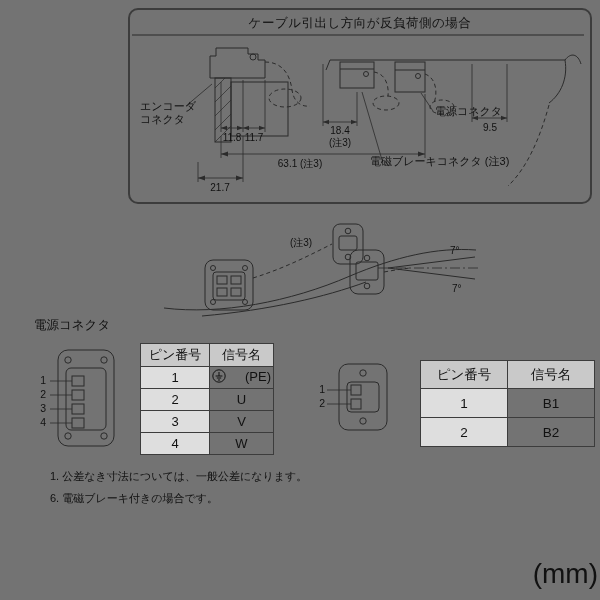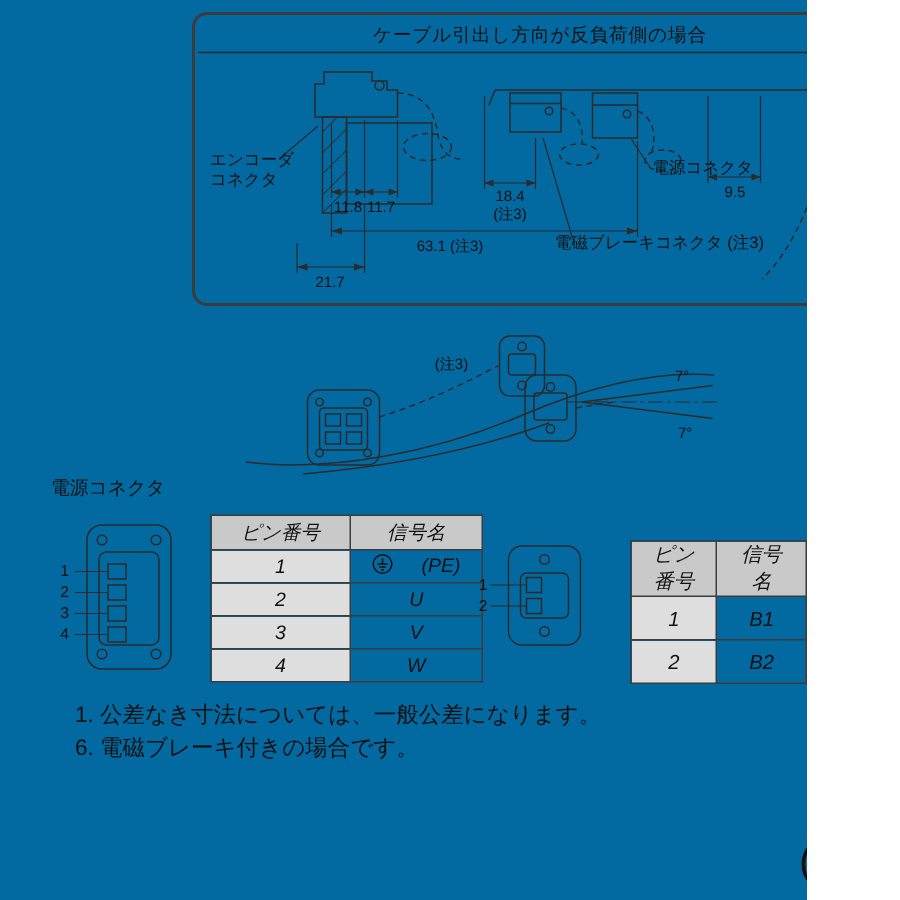--- a/index.html
+++ b/index.html
@@ -1,44 +1,44 @@
 <!DOCTYPE html>
 <html><head>
 <meta charset="utf-8">
 <style>
   html,body{margin:0;padding:0;}
   body{width:600px;height:600px;background:#fff;color:#111;
        font-family:"Liberation Sans","DejaVu Sans",sans-serif;}
-  .page{position:relative;width:538px;height:600px;overflow:hidden;background:#0369a1;}
+  .page{position:relative;width:600px;height:600px;overflow:hidden;background:#737373;}
   .abs{position:absolute;}
   .top-box{position:absolute;left:128px;top:8px;width:460px;height:192px;
            border:2px solid #3c3c3c;border-radius:10px;}
   .top-title{position:absolute;top:5px;left:0;width:100%;text-align:center;
              font-size:12.5px;letter-spacing:.5px;}
   .top-svg{position:absolute;left:0;top:0;}
   svg{display:block;}
   svg text{font-family:"Liberation Sans","DejaVu Sans",sans-serif;fill:#111;}
   .dim{font-size:10px;}
   .lbl{font-size:11px;}
   .pin-num{font-size:10.5px;}
   .section-heading{position:absolute;font-size:12.5px;}
   .sup{font-size:9px;vertical-align:super;}
   table.pin-table{position:absolute;border-collapse:collapse;table-layout:fixed;}
   .pin-table th,.pin-table td{border:1px solid #3c3c3c;text-align:center;
-      vertical-align:middle;font-weight:normal;padding:0 14px;overflow:hidden;font-style:italic;}
+      vertical-align:middle;font-weight:normal;padding:0 2px;overflow:hidden;}
   .pin-table th{background:#c9c9c9;}
   .pin-table td.pin-col{background:#dedede;}
   .power-table th{height:22px;font-size:13px;}
   .power-table td{height:21px;font-size:13px;}
   .power-table .c1{width:64px;}.power-table .c2{width:58px;}
   .brake-table th{height:27px;font-size:13.5px;}
   .brake-table td{height:28px;font-size:13.5px;}
   .brake-table .c1{width:82px;}.brake-table .c2{width:82px;}
   .signal-flex{display:inline-flex;align-items:center;gap:19px;}
-  .notes{position:absolute;left:50px;top:466px;font-size:15px;line-height:21.5px;}
+  .notes{position:absolute;left:50px;top:466px;font-size:11px;line-height:21.5px;}
   .unit{position:absolute;left:504px;top:558px;width:94px;text-align:right;font-size:28px;}
 </style>
 </head>
 <body>
 
 <div class="page">
 
   <div class="top-box">
     <div class="top-title">ケーブル引出し方向が反負荷側の場合</div>
     <svg class="top-svg" width="456" height="188" viewBox="0 0 456 188">

